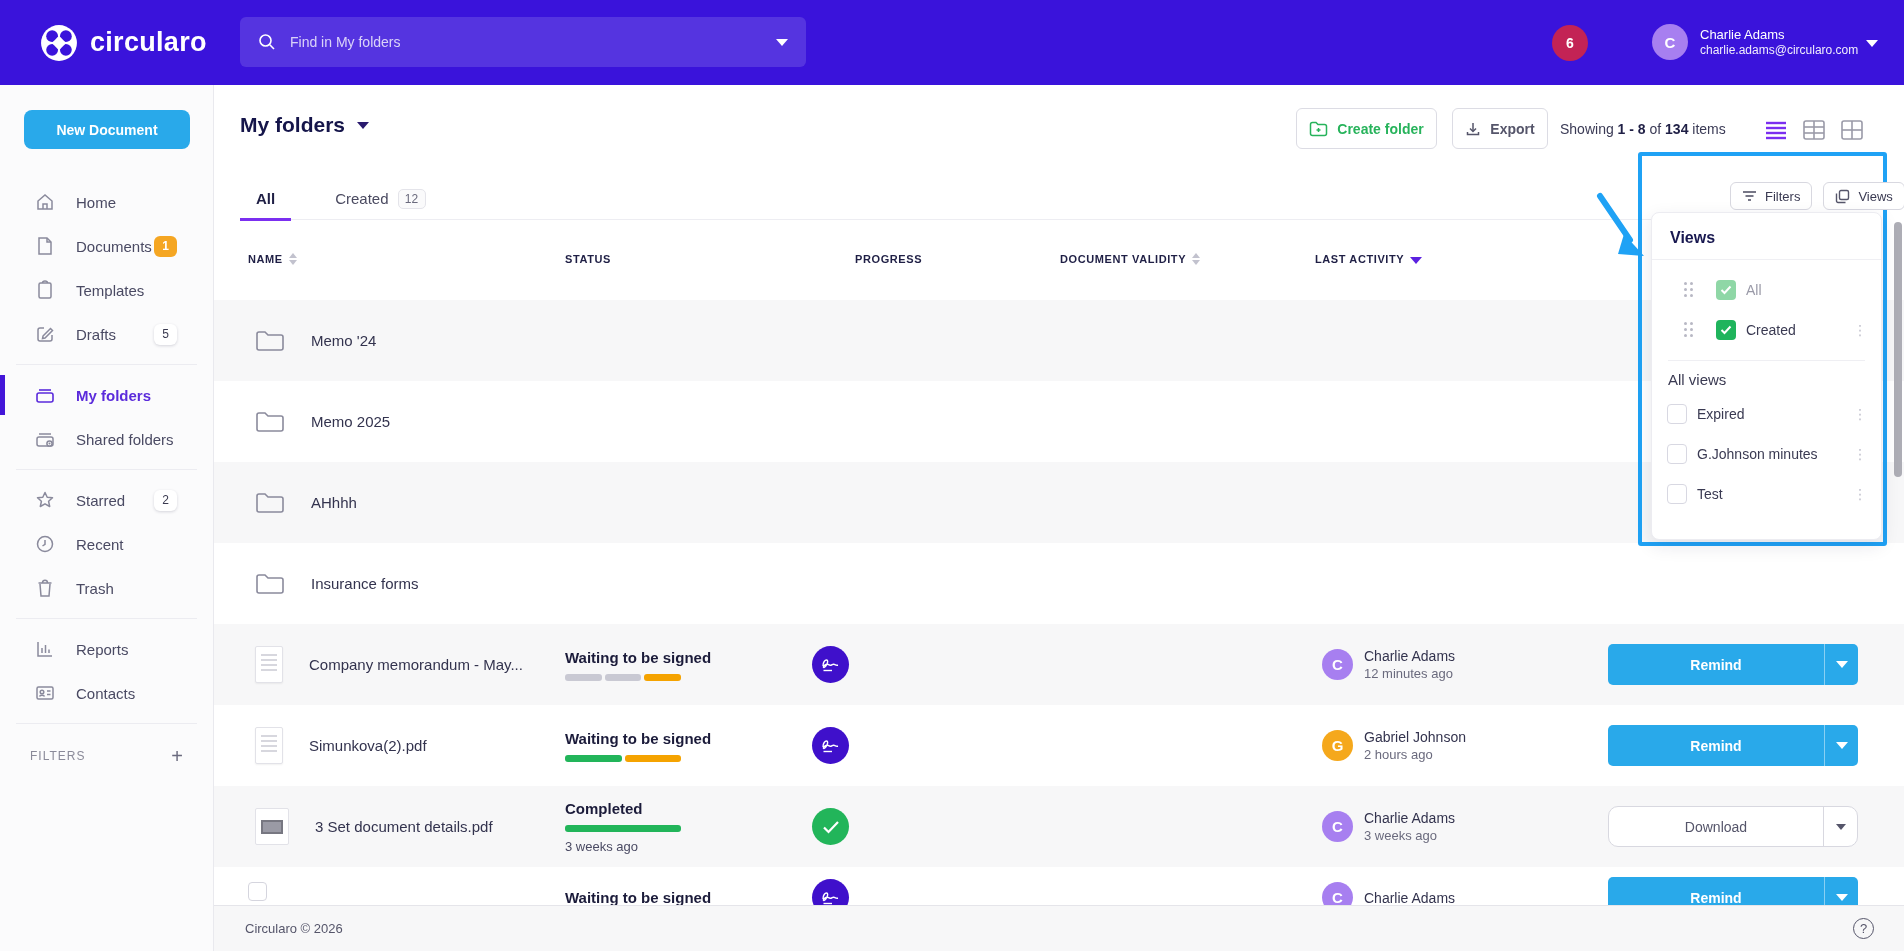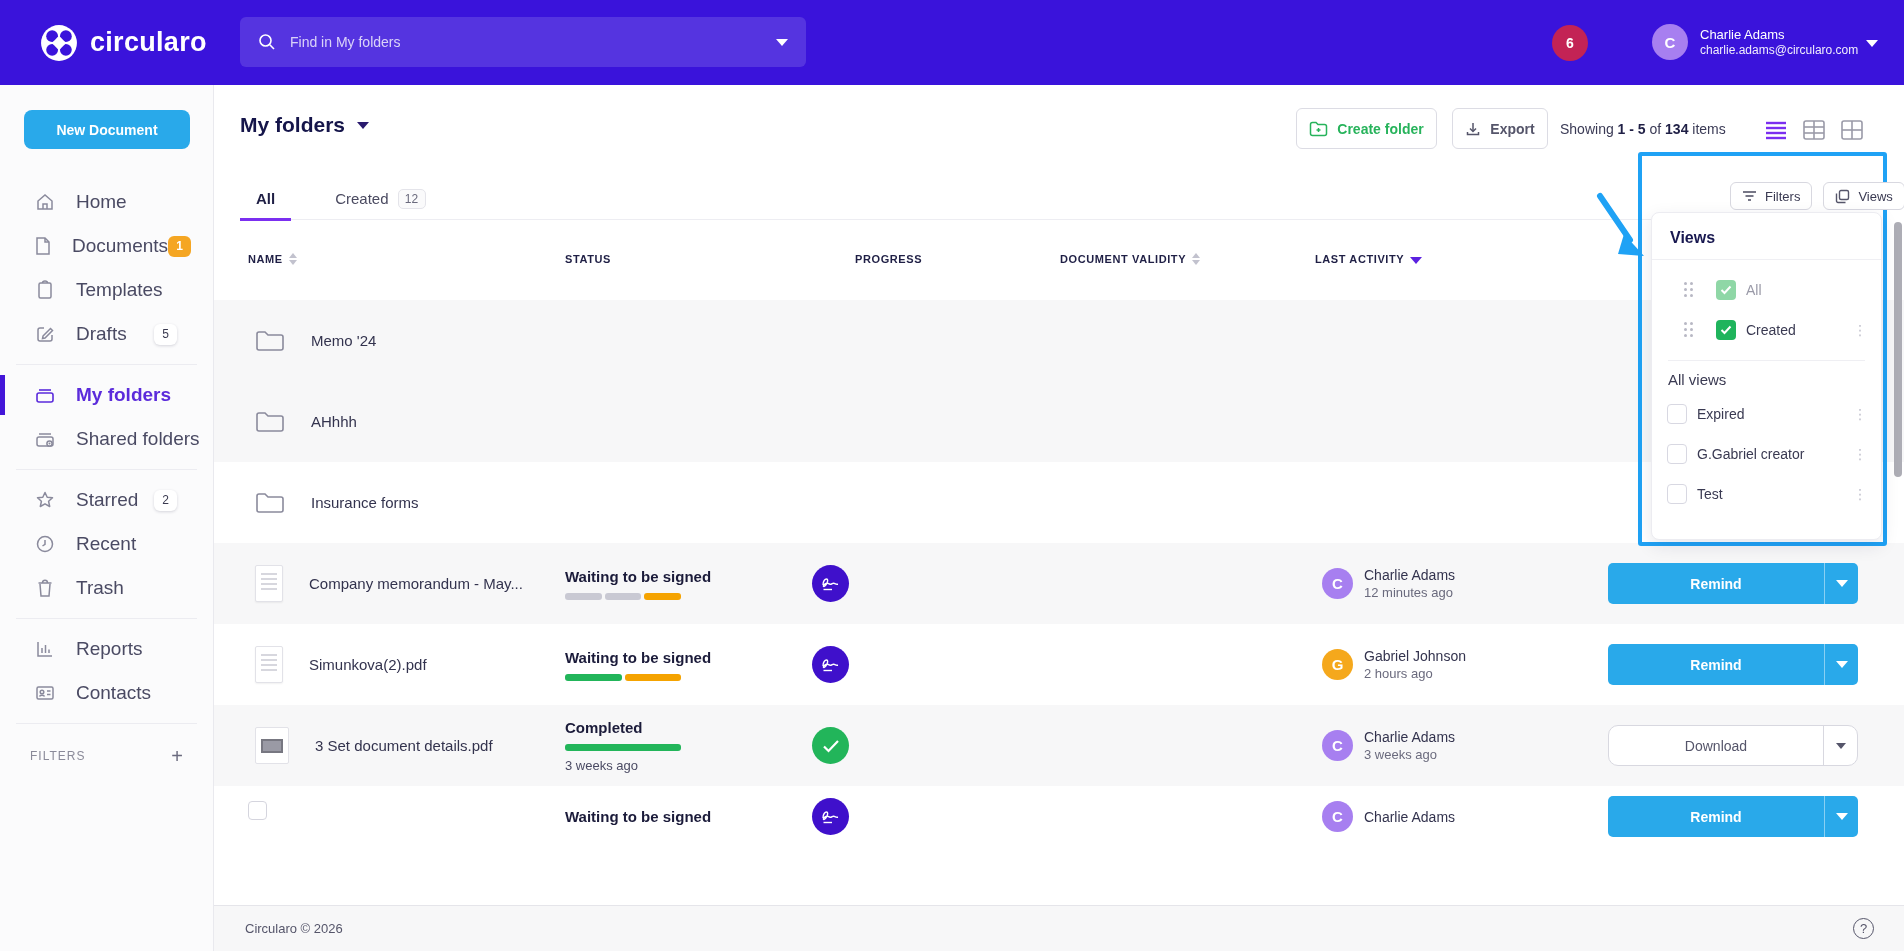--- a/index.html
+++ b/index.html
@@ -20,21 +20,21 @@
   .tb-user .uname { color:#fff; font-size:13px; line-height:16px; }
   .tb-user .uemail { color:rgba(255,255,255,0.92); font-size:12px; line-height:15px; }
   .user-caret { position:absolute; left:1866px; top:40px; }
 
   
   .sidebar { position:absolute; left:0; top:85px; width:214px; height:866px; background:#FBFBFC; border-right:1px solid #E9E9EE; z-index:20; }
   .new-doc { position:absolute; left:24px; top:25px; width:166px; height:39px; background:#29A9EA; border:none; border-radius:8px; color:#fff; font-size:14px; font-weight:700; cursor:pointer; font-family:inherit; }
   .nav { position:absolute; top:95px; left:0; width:100%; }
   .nav-item { position:relative; height:44px; display:flex; align-items:center; padding-left:34px; cursor:pointer; }
   .nav-item .ic { width:22px; height:22px; display:flex; align-items:center; justify-content:center; }
-  .nav-item .lbl { margin-left:20px; font-size:19px; color:#4A4A63; }
+  .nav-item .lbl { margin-left:20px; font-size:15px; color:#4A4A63; }
   .nav-item.active .lbl { color:#5B2BDB; font-weight:700; }
   .nav-item.active::before { content:""; position:absolute; left:0; top:2px; bottom:2px; width:5px; background:#4316D8; }
   .nav-badge-orange { margin-left:auto; margin-right:36px; min-width:23px; height:21px; background:#F5A623; border-radius:6px; color:#fff; font-size:12px; font-weight:700; display:flex; align-items:center; justify-content:center; padding:0 5px; }
   .nav-badge-white { margin-left:auto; margin-right:36px; min-width:23px; height:21px; background:#fff; border-radius:6px; color:#3A3A50; font-size:12px; box-shadow:0 1px 3px rgba(40,40,70,0.18); display:flex; align-items:center; justify-content:center; padding:0 5px; }
   .nav-div { height:1px; background:#ECECF1; margin:8px 16px 8px 16px; }
   .filters-row { display:flex; align-items:center; padding:14px 30px 0 30px; }
   .filters-lbl { font-size:12px; letter-spacing:1px; color:#8A8A99; }
   .filters-plus { margin-left:auto; color:#6A6A7E; font-size:20px; cursor:pointer; line-height:1; }
 
   
@@ -339,21 +339,21 @@
           <path d="M8 2 V10"></path>
           <path d="M5 7.5 L8 10.5 L11 7.5"></path>
           <path d="M2.5 11 V13.5 H13.5 V11"></path>
         </svg>
       </span>
     <span>Export</span>
   </button>
 
   <div class="showing">
     <span>Showing</span>
-    <b>1 - 5</b>
+    <b>1 - 8</b>
     <span>of</span>
     <b>134</b>
     <span>items</span>
   </div>
 
   <div class="viewtoggles">
     <span class="vt">
         <svg width="24" height="20" viewBox="0 0 24 20" stroke="#7B2FF0" stroke-width="2.4">
           <line x1="2" y1="3" x2="22" y2="3"></line>
           <line x1="2" y1="8" x2="22" y2="8"></line>
@@ -421,20 +421,30 @@
       <div class="cell-name">
         <span>
             <svg width="30" height="24" viewBox="0 0 30 24" fill="none" stroke="#8A8A9C" stroke-width="1.6">
               <path d="M2 5 C2 3.9 2.9 3 4 3 H10 L13 6 H26 C27.1 6 28 6.9 28 8 V19 C28 20.1 27.1 21 26 21 H4 C2.9 21 2 20.1 2 19 Z"></path>
             </svg>
           </span>
         <span class="row-name">Memo '24</span>
       </div>
     </div>
 
+    <div class="row">
+      <div class="cell-name">
+        <span>
+            <svg width="30" height="24" viewBox="0 0 30 24" fill="none" stroke="#8A8A9C" stroke-width="1.6">
+              <path d="M2 5 C2 3.9 2.9 3 4 3 H10 L13 6 H26 C27.1 6 28 6.9 28 8 V19 C28 20.1 27.1 21 26 21 H4 C2.9 21 2 20.1 2 19 Z"></path>
+            </svg>
+          </span>
+        <span class="row-name">Memo 2025</span>
+      </div>
+    </div>
 
     <div class="row shade">
       <div class="cell-name">
         <span>
             <svg width="30" height="24" viewBox="0 0 30 24" fill="none" stroke="#8A8A9C" stroke-width="1.6">
               <path d="M2 5 C2 3.9 2.9 3 4 3 H10 L13 6 H26 C27.1 6 28 6.9 28 8 V19 C28 20.1 27.1 21 26 21 H4 C2.9 21 2 20.1 2 19 Z"></path>
             </svg>
           </span>
         <span class="row-name">AHhhh</span>
       </div>
@@ -664,21 +674,21 @@
     </div>
     <div class="vp-div"></div>
     <div class="vp-section">All views</div>
     <div class="vrow">
       <span class="chk off"></span>
       <span class="vlabel">Expired</span>
       <span class="kebab">⋮</span>
     </div>
     <div class="vrow">
       <span class="chk off"></span>
-      <span class="vlabel">G.Gabriel creator</span>
+      <span class="vlabel">G.Johnson minutes</span>
       <span class="kebab">⋮</span>
     </div>
     <div class="vrow">
       <span class="chk off"></span>
       <span class="vlabel">Test</span>
       <span class="kebab">⋮</span>
     </div>
   </div>
 
   <div class="hl-rect"></div>

